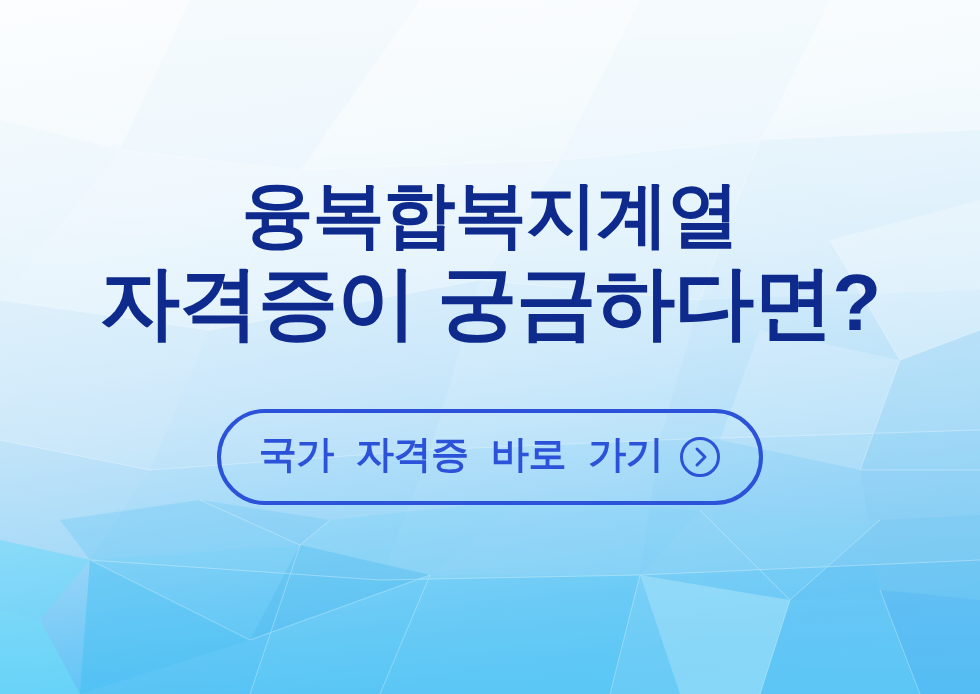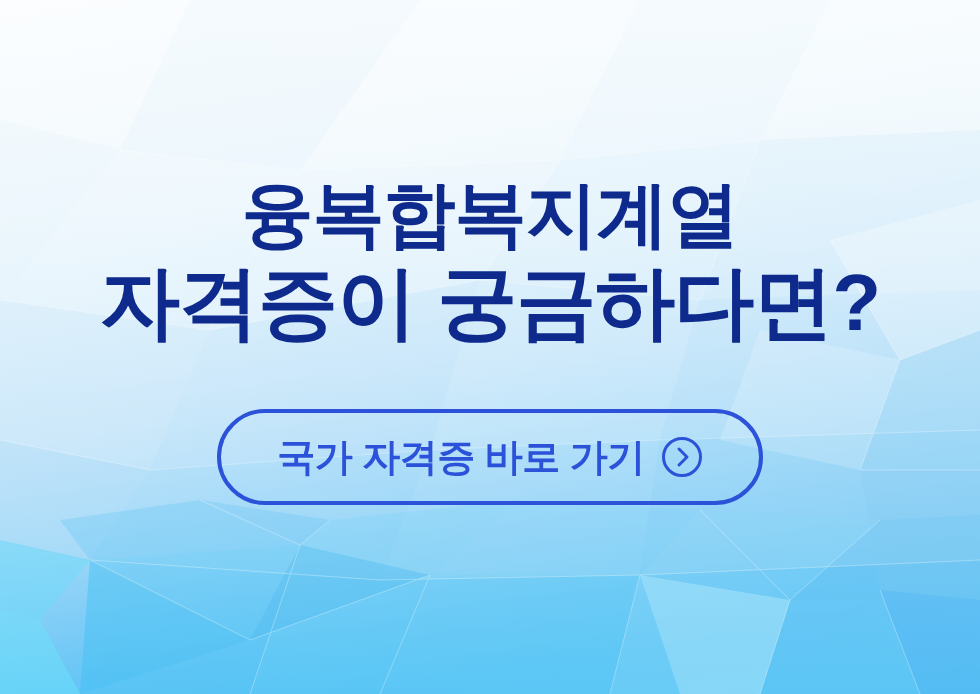--- a/index.html
+++ b/index.html
@@ -94,21 +94,21 @@
     border: 4px solid #2b52d8;
     border-radius: 48px;
     background: transparent;
     color: #2b52d8;
     display: flex;
     align-items: center;
     justify-content: center;
     gap: 16px;
     cursor: pointer;
     padding: 0 18px;
-    font-family: Liberation Sans, sans-serif;
+    font-family: Liberation Mono, monospace;
   }
 
   .cta-label {
     font-size: 38px;
     font-weight: 700;
     color: #2b52d8;
     letter-spacing: -0.5px;
     line-height: 1;
     white-space: nowrap;
   }

